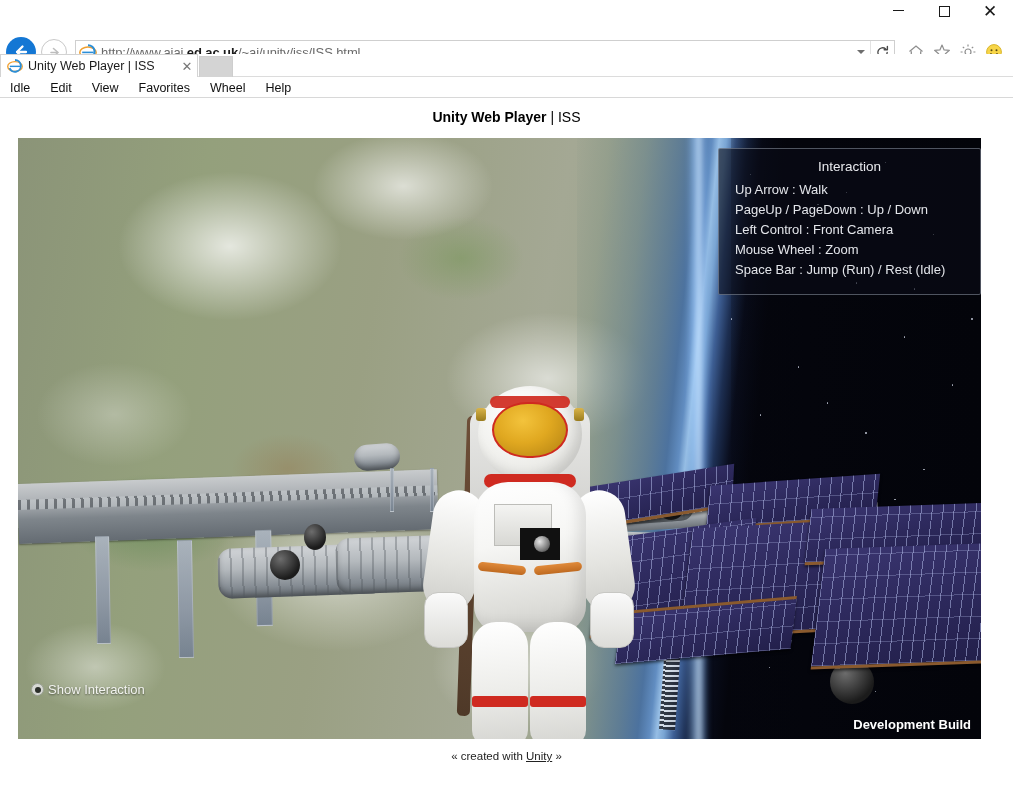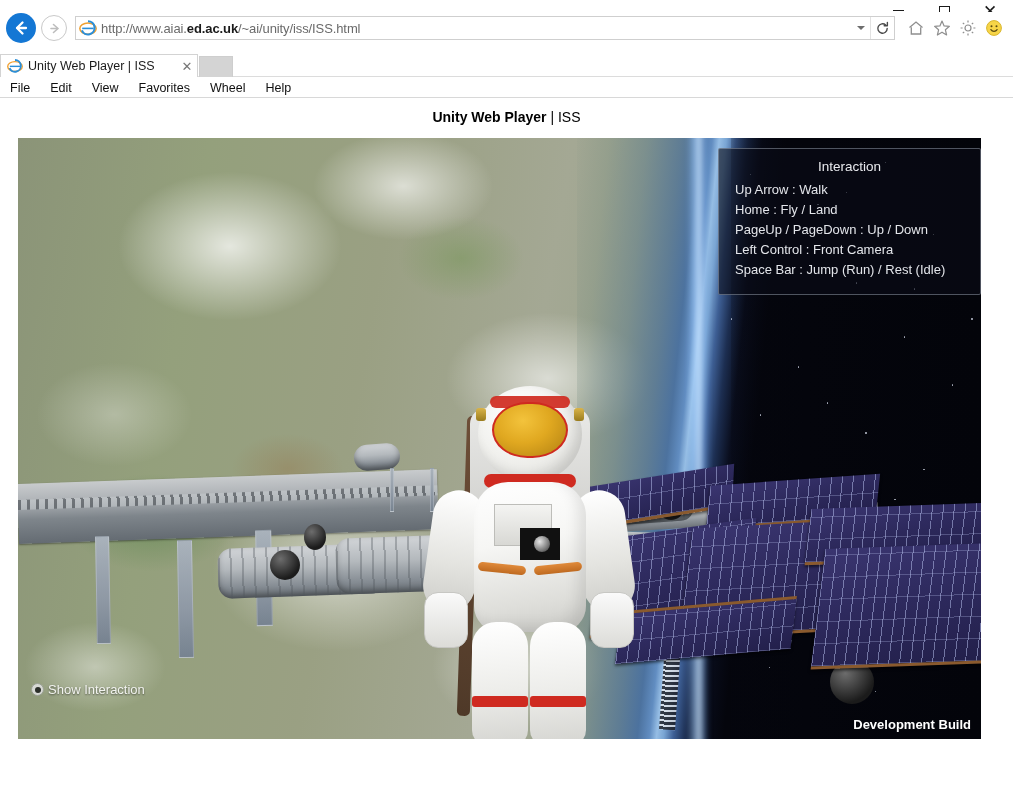--- a/index.html
+++ b/index.html
@@ -30,21 +30,21 @@
     display:block; width: 11px; height: 1px; background: #1a1a1a;
     margin-bottom: 2px;
   }
   .winbtn .glyph-max {
     display:block; width: 11px; height: 11px; border: 1.3px solid #1a1a1a;
   }
   .winbtn .glyph-close { font-size: 17px; line-height: 17px; font-weight: 300; }
 
   
   .navrow {
-    position: absolute; top: 12px; left: 0;
+    position: absolute; top: 36px; left: 0;
     width: 1013px; height: 32px;
     background: #ffffff;
     display: flex; align-items: center;
   }
   .navbtn-back {
     margin-left: 6px;
     width: 30px; height: 30px; border-radius: 50%;
     background: #1477d4;
     display: flex; align-items: center; justify-content: center;
     flex: 0 0 auto;
@@ -490,21 +490,21 @@
         <path d="M3.2 9.4 h11.4" stroke="#2a8ed8" stroke-width="1.6"></path>
       </svg>
     </span>
     <span class="tab-title">Unity Web Player | ISS</span>
     <span class="tab-close">✕</span>
   </div>
   <div class="tab-new"></div>
 </div>
 
 <div class="menubar">
-  <span class="menuitem">File</span>
+  <span class="menuitem">Idle</span>
   <span class="menuitem">Edit</span>
   <span class="menuitem">View</span>
   <span class="menuitem">Favorites</span>
   <span class="menuitem">Wheel</span>
   <span class="menuitem">Help</span>
 </div>
 
 <div class="page">
 
   <div class="page-title">
@@ -604,30 +604,33 @@
       <div class="leg r"></div>
       <div class="legband" style="left:50px;"></div>
       <div class="legband" style="left:108px;"></div>
       <div class="glove l"></div>
       <div class="glove r"></div>
     </div>
 
     <div class="interaction">
       <div class="ihead">Interaction</div>
       <div class="irow">Up Arrow : Walk</div>
-      <div class="irow">Home : Fly / Land</div>
       <div class="irow">PageUp / PageDown : Up / Down</div>
       <div class="irow">Left Control : Front Camera</div>
+      <div class="irow">Mouse Wheel : Zoom</div>
       <div class="irow">Space Bar : Jump (Run) / Rest (Idle)</div>
     </div>
 
     <div class="showinter">
       <span class="radio">
           <i></i>
         </span>
       <span class="lbl">Show Interaction</span>
     </div>
 
     <div class="devbuild">Development Build</div>
   </div>
 
+  <div class="credit">
+    <span>« created with </span><a href="#">Unity</a><span> »</span>
+  </div>
 
 </div>
 
 </body></html>

